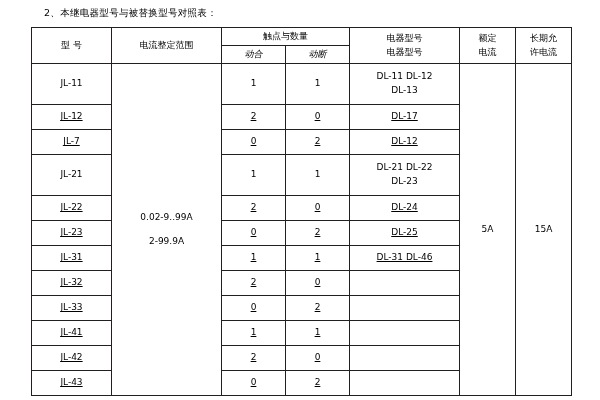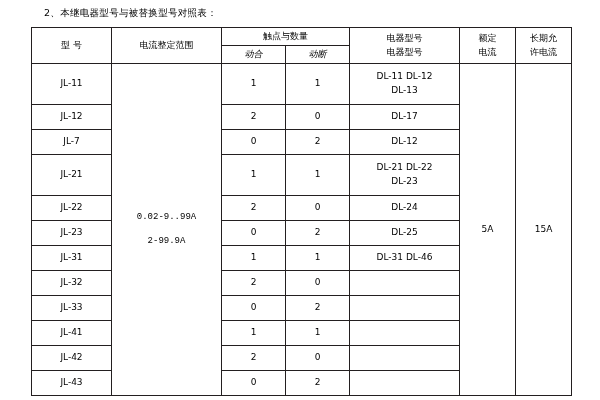--- a/index.html
+++ b/index.html
@@ -44,26 +44,26 @@
     font-weight: normal;
     font-size: 9px;
     text-align: center;
     vertical-align: middle;
     padding: 0;
     line-height: 1.45;
   }
   .h-row1 td { height: 17px; }
   .h-row2 td { height: 17px; font-style: italic; }
   .hdr { font-size: 9px; }
-  .body-row td { height: 24px; }
+  .body-row td { height: 24px; text-decoration: underline; }
   .tall-row td { height: 40px; }
   .cell-multi span { display: block; line-height: 1.55; }
   .leftpad { padding-left: 8px; text-align: left; }
   .rangecell span { display: block; line-height: 2.6; }
-  .nowrap { white-space: nowrap; font-family: Liberation Mono, monospace; }
+  .nowrap { white-space: nowrap; }
 </style>
 </head>
 <body>
 
 <div class="page">
 
   <div class="caption">2、本继电器型号与被替换型号对照表：</div>
 
   <div class="table-wrap">
     <table class="spec">

